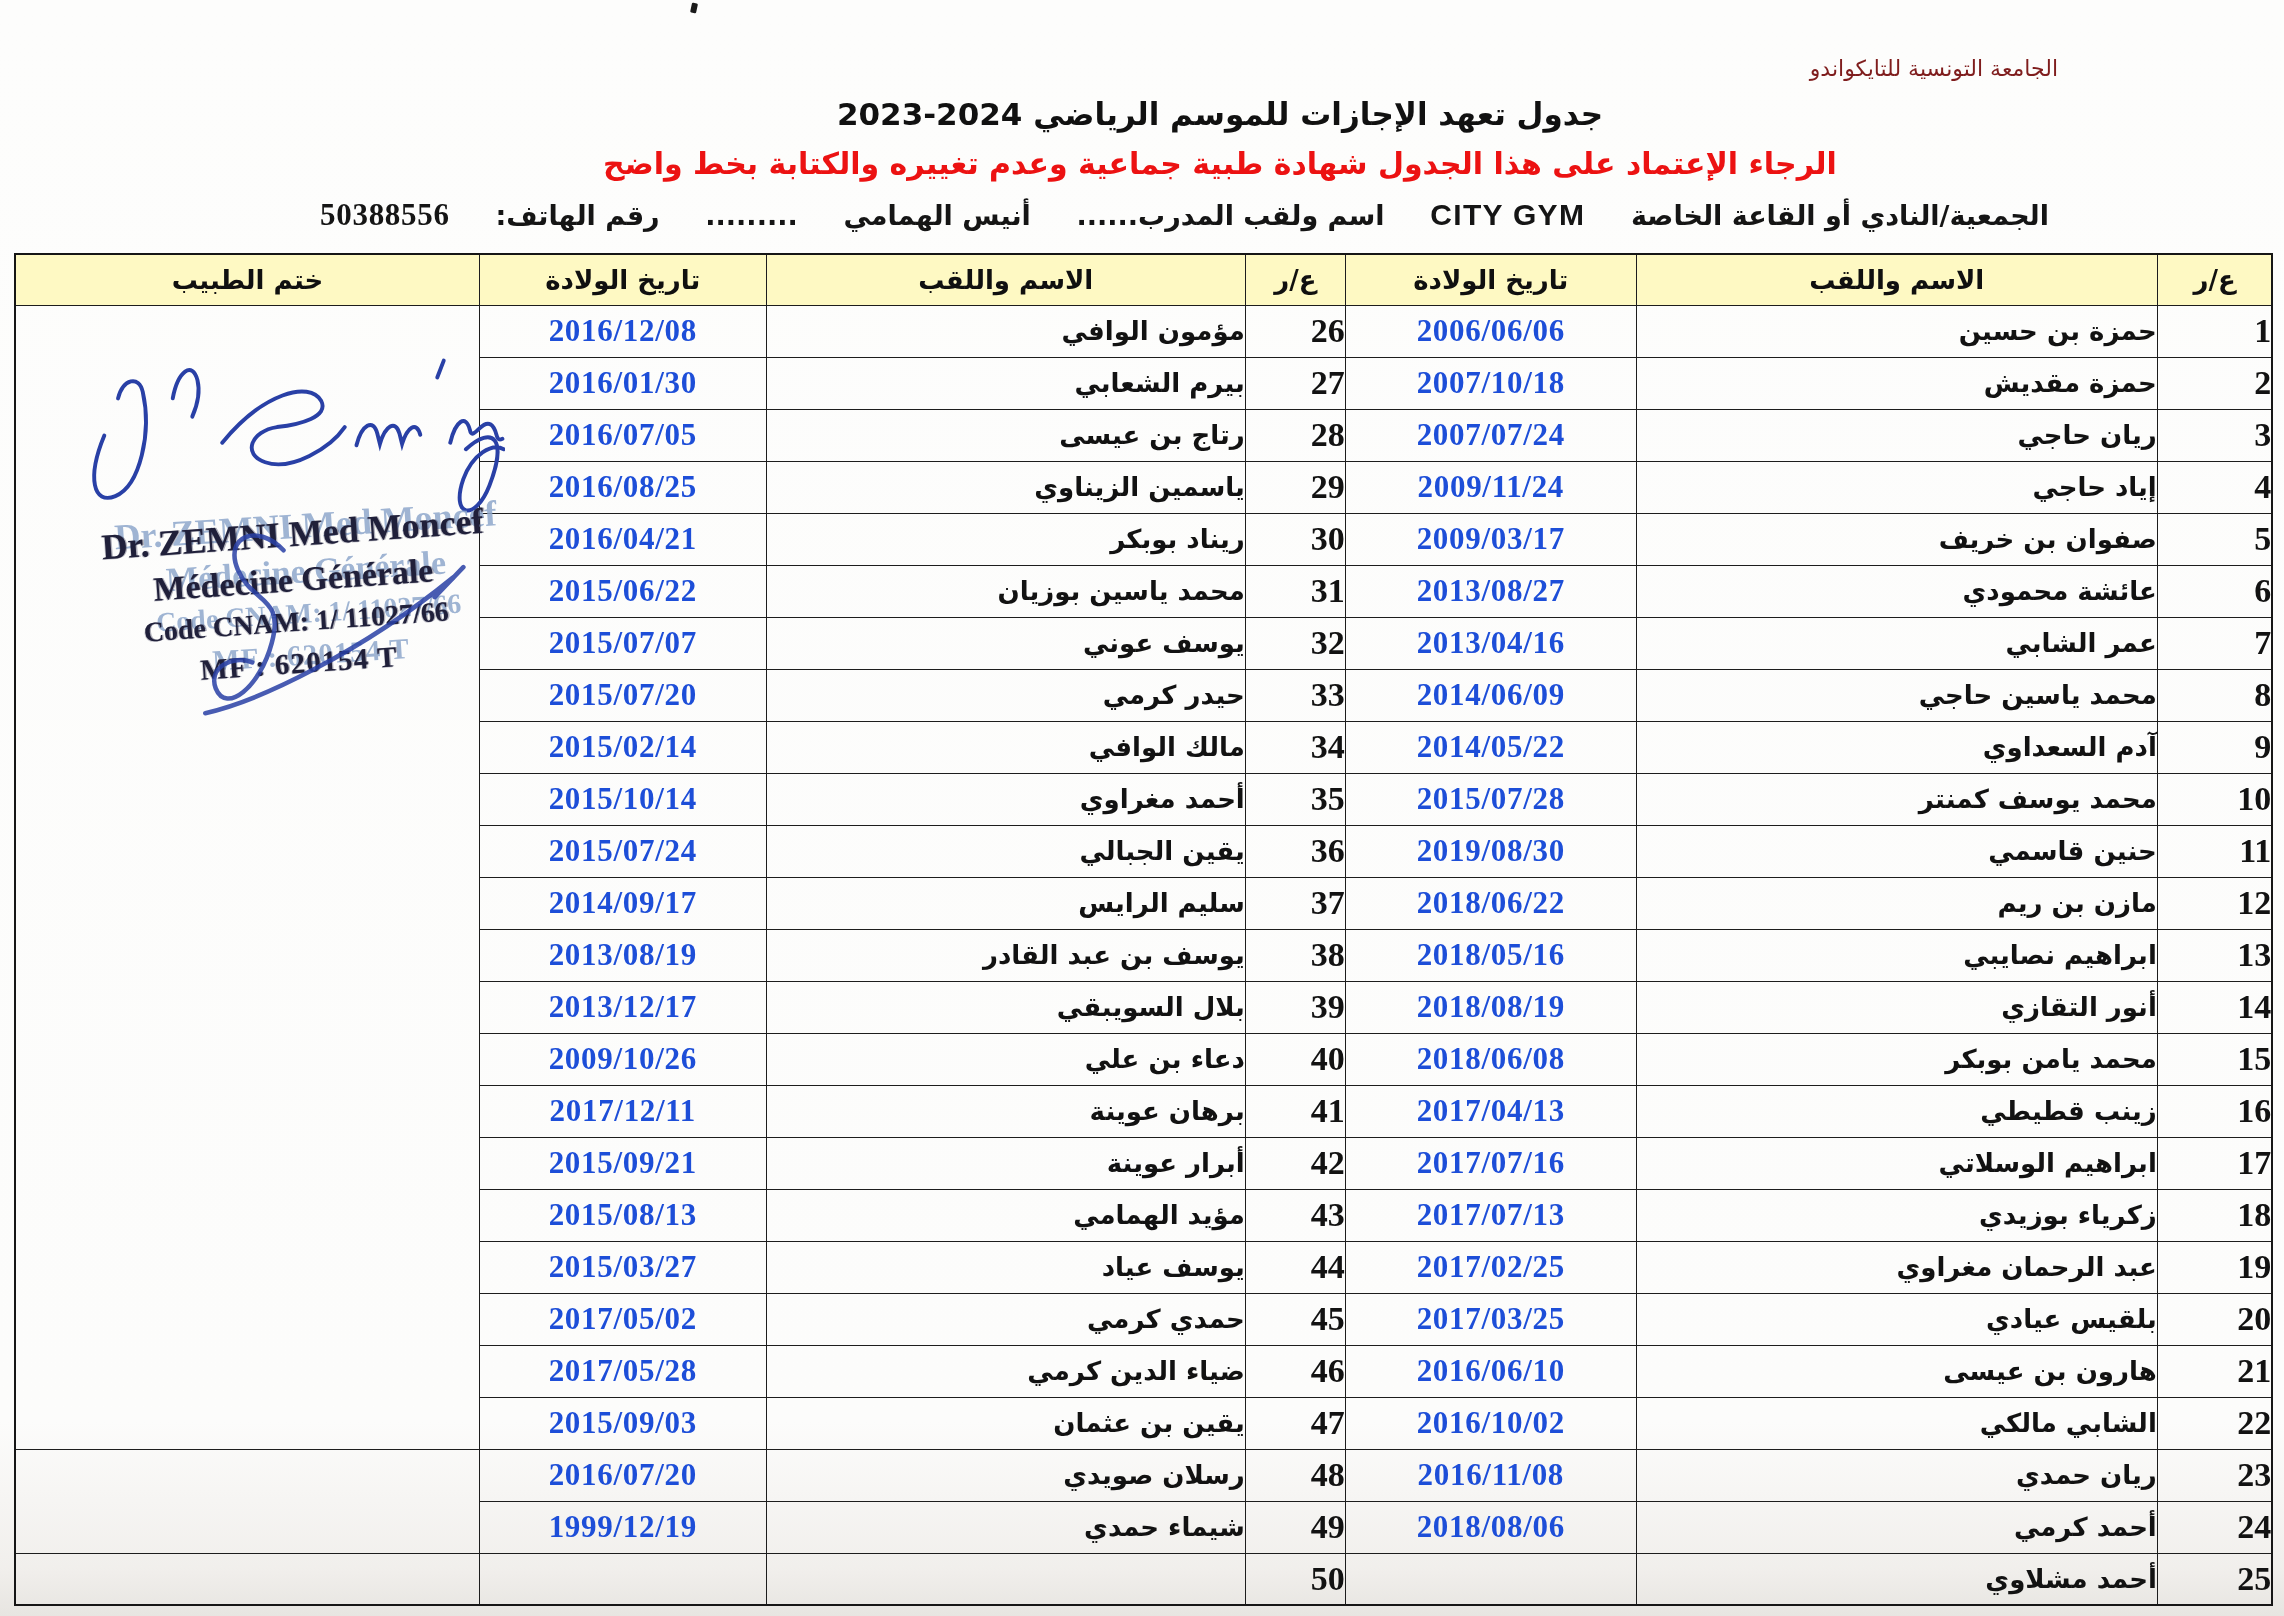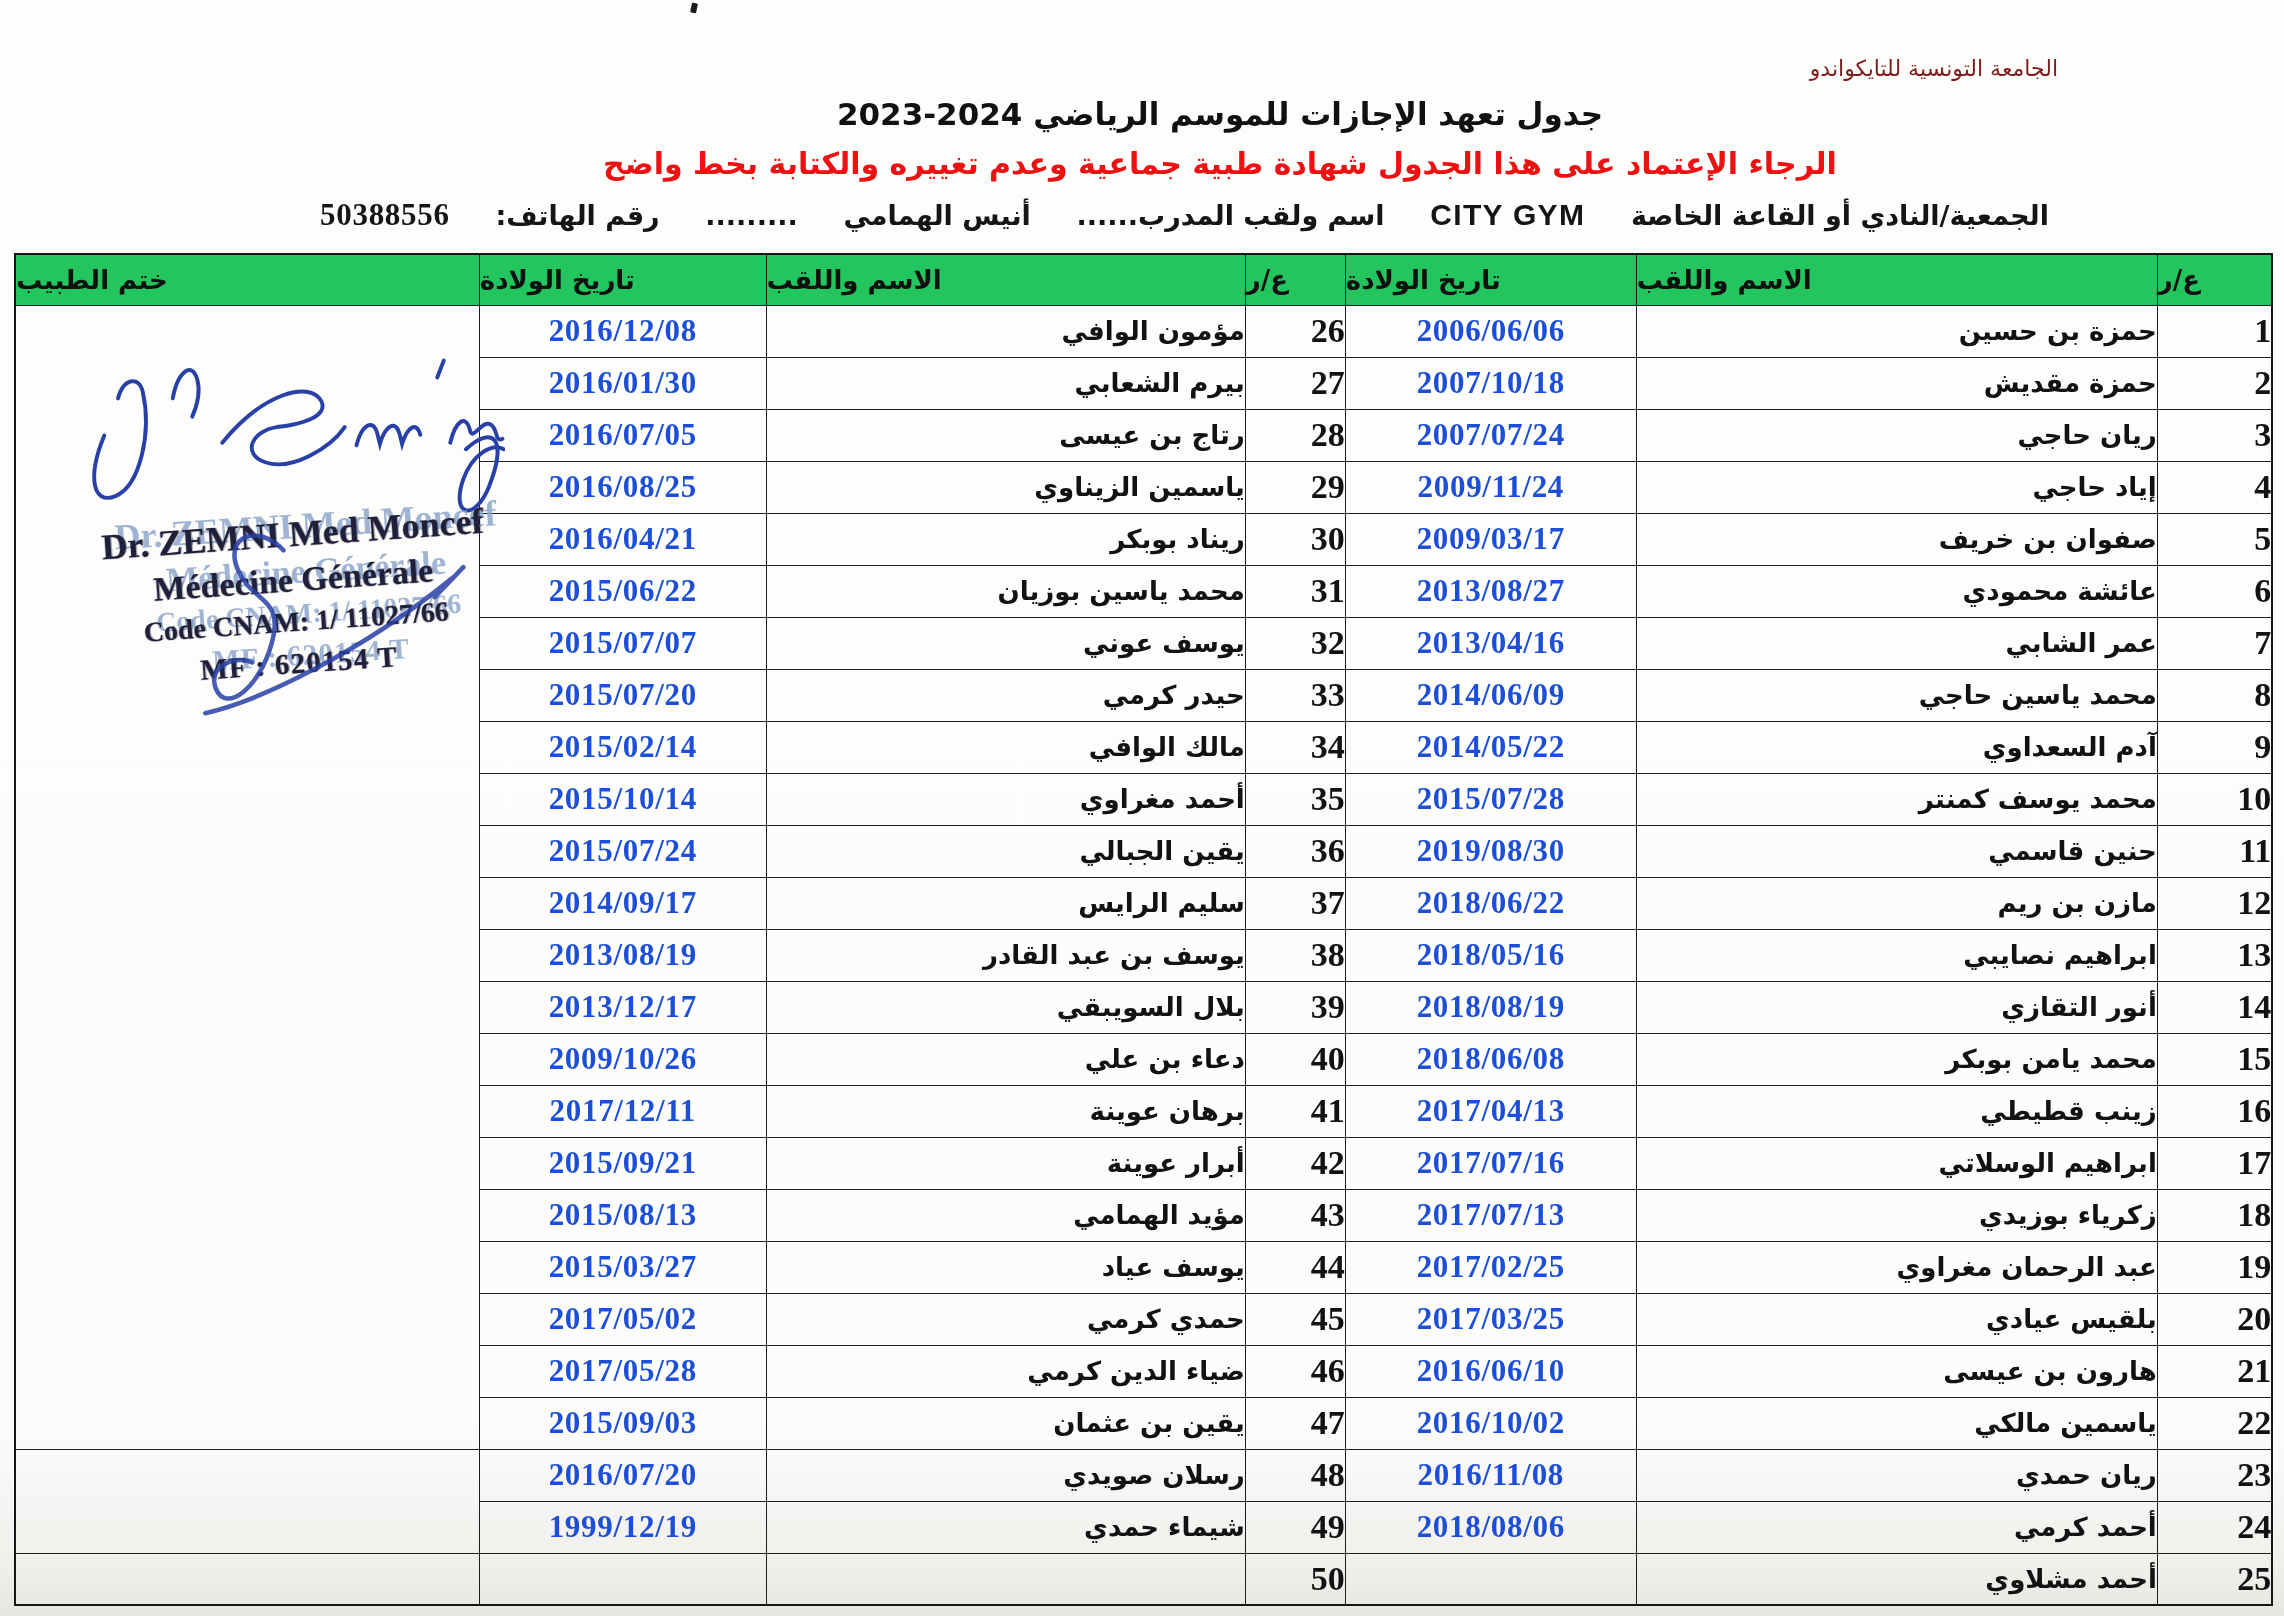--- a/index.html
+++ b/index.html
@@ -41,22 +41,22 @@
     border-collapse:collapse;table-layout:fixed;
     direction:rtl;
   }
   table.roster th,table.roster td{
     border:1.6px solid #1d1d1d;
     padding:0;vertical-align:middle;overflow:visible;
   }
   table.roster{border:2.3px solid #161616;}
   tr.head{height:51px;}
   tr.head th{
-    background:#22c55e;
-    font-size:26px;font-weight:bold;color:#101010;text-align:left;
+    background:#fef9c3;
+    font-size:26px;font-weight:bold;color:#101010;text-align:center;
   }
   tr.r{height:52px;}
   td.c-num{
     font-family:"Liberation Serif",serif;font-size:34px;font-weight:bold;
     color:#121212;
   }
   td.c-name{
     font-size:26px;font-weight:bold;text-align:right;padding-right:14.3px;color:#121212;
     white-space:nowrap;
   }
@@ -317,21 +317,21 @@
   <tr class="r">
     <td class="c-num">21</td>
     <td class="c-name">هارون بن عيسى</td>
     <td class="c-date">2016/06/10</td>
     <td class="c-num">46</td>
     <td class="c-name">ضياء الدين كرمي</td>
     <td class="c-date">2017/05/28</td>
   </tr>
   <tr class="r">
     <td class="c-num">22</td>
-    <td class="c-name">ياسمين مالكي</td>
+    <td class="c-name">الشابي مالكي</td>
     <td class="c-date">2016/10/02</td>
     <td class="c-num">47</td>
     <td class="c-name">يقين بن عثمان</td>
     <td class="c-date">2015/09/03</td>
   </tr>
   <tr class="r">
     <td class="c-num">23</td>
     <td class="c-name">ريان حمدي</td>
     <td class="c-date">2016/11/08</td>
     <td class="c-num">48</td>

